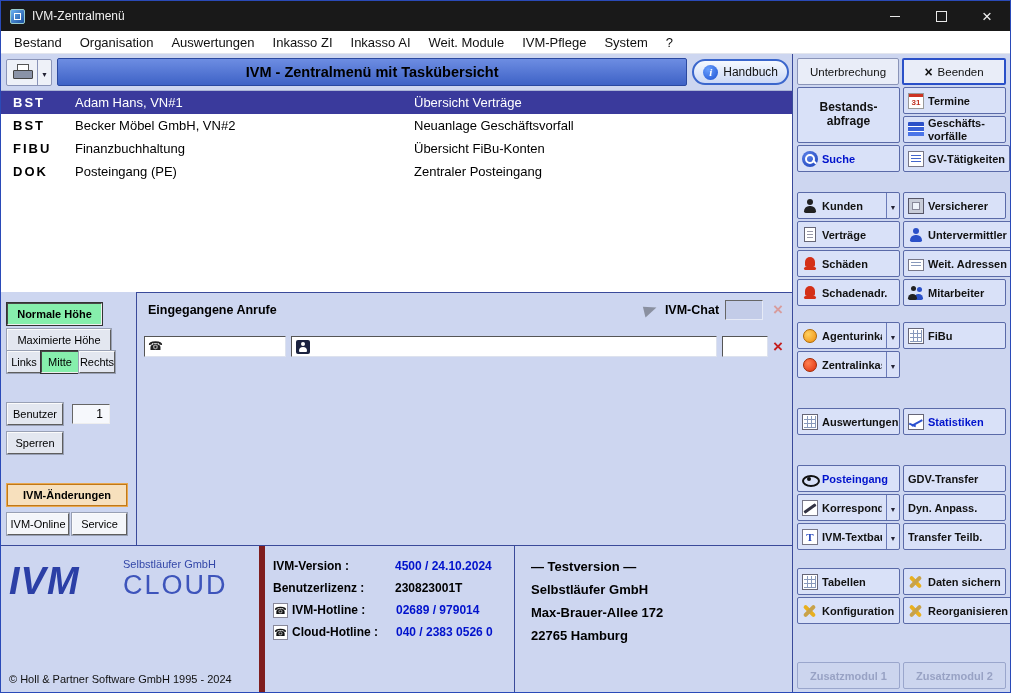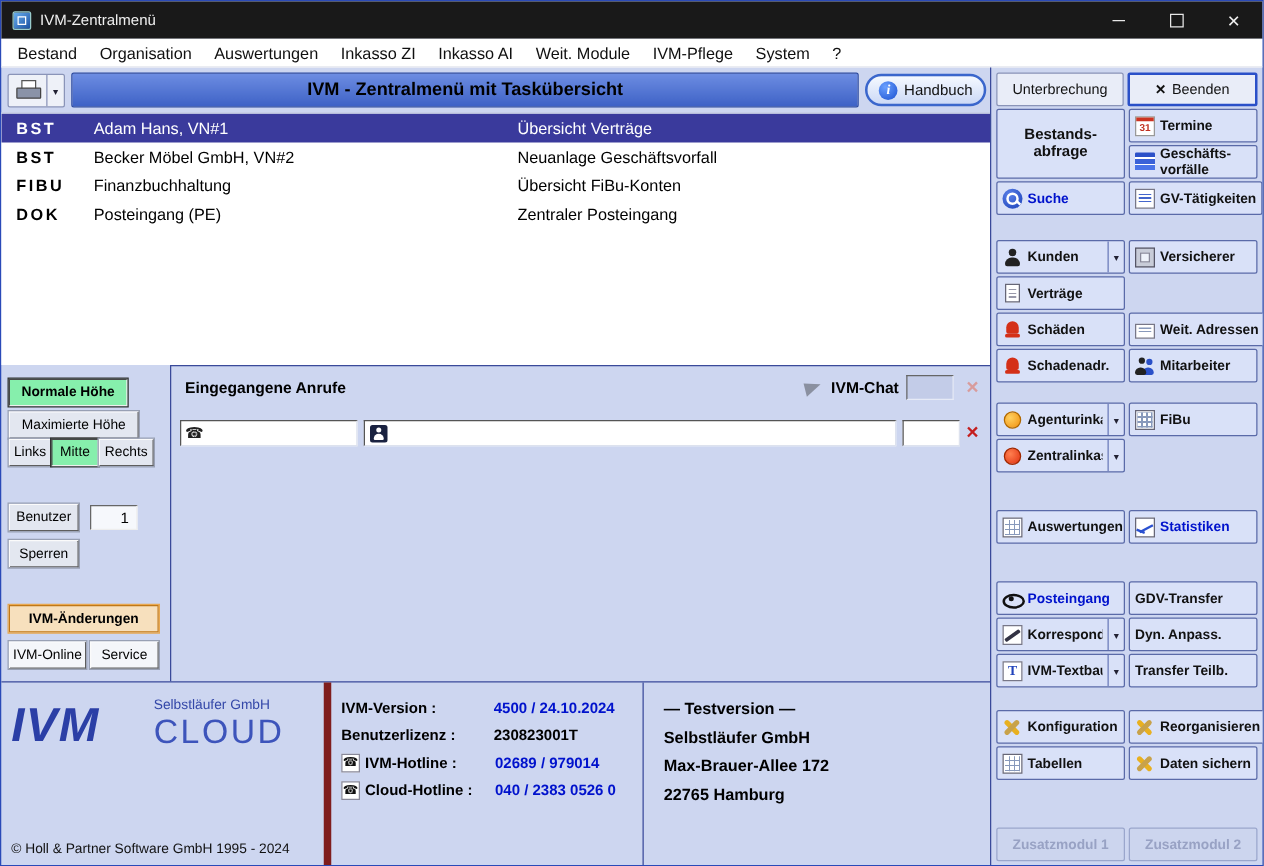--- a/index.html
+++ b/index.html
@@ -58,21 +58,21 @@
   .middle{height:253px;display:flex;flex:none;min-height:0;}
   .ctrl{width:135px;flex:none;padding:11px 6px 0 6px;display:flex;flex-direction:column;align-items:flex-start;}
   .btn3d{background:#e3e7f0;border:1px solid;border-color:#fbfbfb #5e5e5e #5e5e5e #fbfbfb;
     outline:1px solid #98a0b4;font-size:11px;color:#000;height:22px;display:flex;align-items:center;justify-content:center;cursor:pointer;}
   .btn3d.pressed{background:#86efac;border-color:#484848 #eee #eee #484848;outline:1px solid #333;}
   .b-normale{width:95px;margin-bottom:4px;font-weight:bold;}
   .b-maxim{width:104px;}
   .seg-row{display:flex;margin-bottom:30px;}
   .b-links{width:34px;}
   .b-mitte{width:38px;}
-  .b-rechts{width:44px;}
+  .b-rechts{width:36px;}
   .benutzer-row{display:flex;align-items:center;margin-bottom:7px;}
   .b-benutzer{width:56px;}
   .benutzer-field{width:38px;height:20px;margin-left:9px;background:#f6f8fc;
     border:1px solid;border-color:#666 #eee #eee #666;font-size:12px;color:#000;
     display:flex;align-items:center;justify-content:flex-end;padding-right:6px;}
   .b-sperren{width:56px;margin-bottom:30px;}
   .b-aender{width:120px;background:#f7e0bd;border:1px solid #c07818;outline:1px solid #e8a850;font-weight:bold;margin-bottom:7px;}
   .small-row{display:flex;gap:3px;}
   .b-online{width:62px;background:#f4f6fa;}
   .b-service{width:55px;background:#f4f6fa;}
@@ -410,20 +410,26 @@
           </div>
         </div>
       </div>
       <div class="sb-row">
         <div class="sb-col-l">
           <div class="sb-btn">
             <span class="icon ic-doc"></span>
             <span>Verträge</span>
           </div>
         </div>
+        <div class="sb-col-r">
+          <div class="sb-btn">
+            <span class="icon ic-person blue"></span>
+            <span>Untervermittler</span>
+          </div>
+        </div>
       </div>
       <div class="sb-row">
         <div class="sb-col-l">
           <div class="sb-btn">
             <span class="icon ic-bell"></span>
             <span>Schäden</span>
           </div>
         </div>
         <div class="sb-col-r">
           <div class="sb-btn">
@@ -542,42 +548,42 @@
             <span>Transfer Teilb.</span>
           </div>
         </div>
       </div>
 
       <div class="sb-gap g16"></div>
 
       <div class="sb-row">
         <div class="sb-col-l">
           <div class="sb-btn">
+            <span class="icon ic-grid"></span>
+            <span>Tabellen</span>
+          </div>
+        </div>
+        <div class="sb-col-r">
+          <div class="sb-btn">
+            <span class="icon ic-tools"></span>
+            <span>Daten sichern</span>
+          </div>
+        </div>
+      </div>
+      <div class="sb-row">
+        <div class="sb-col-l">
+          <div class="sb-btn">
             <span class="icon ic-tools"></span>
             <span>Konfiguration</span>
           </div>
         </div>
         <div class="sb-col-r">
           <div class="sb-btn">
             <span class="icon ic-tools"></span>
             <span>Reorganisieren</span>
-          </div>
-        </div>
-      </div>
-      <div class="sb-row">
-        <div class="sb-col-l">
-          <div class="sb-btn">
-            <span class="icon ic-grid"></span>
-            <span>Tabellen</span>
-          </div>
-        </div>
-        <div class="sb-col-r">
-          <div class="sb-btn">
-            <span class="icon ic-tools"></span>
-            <span>Daten sichern</span>
           </div>
         </div>
       </div>
 
       <div class="sb-row zusatz-row">
         <div class="sb-col-l">
           <div class="sb-btn disabled">
             <span>Zusatzmodul 1</span>
           </div>
         </div>

